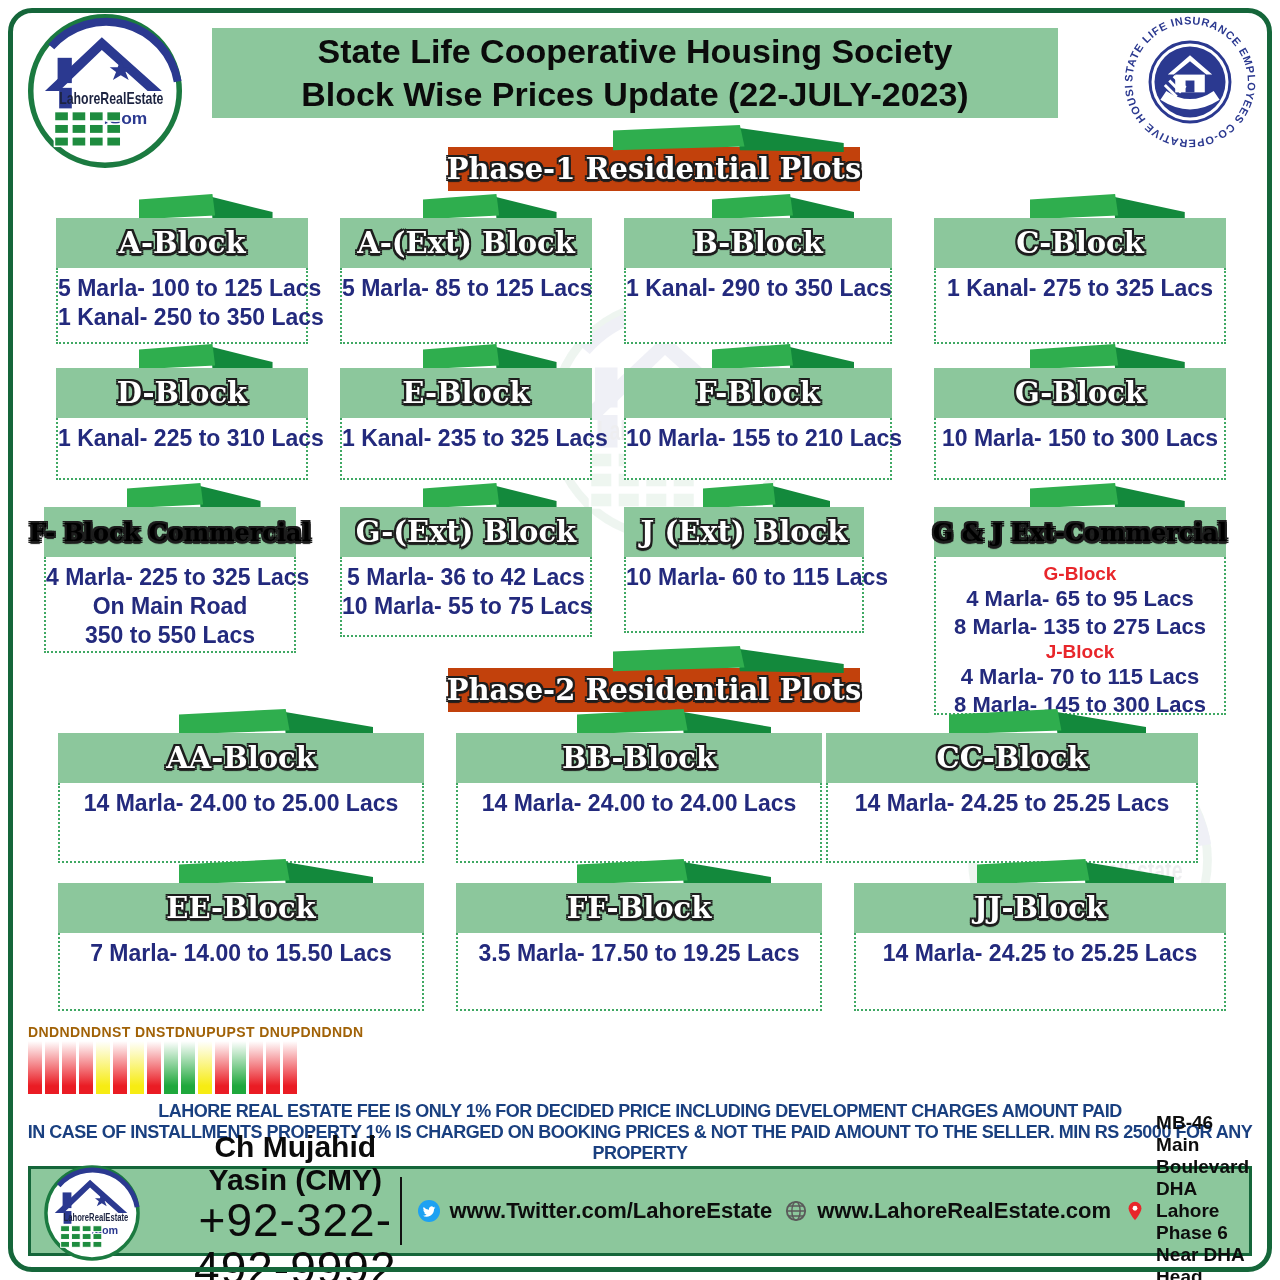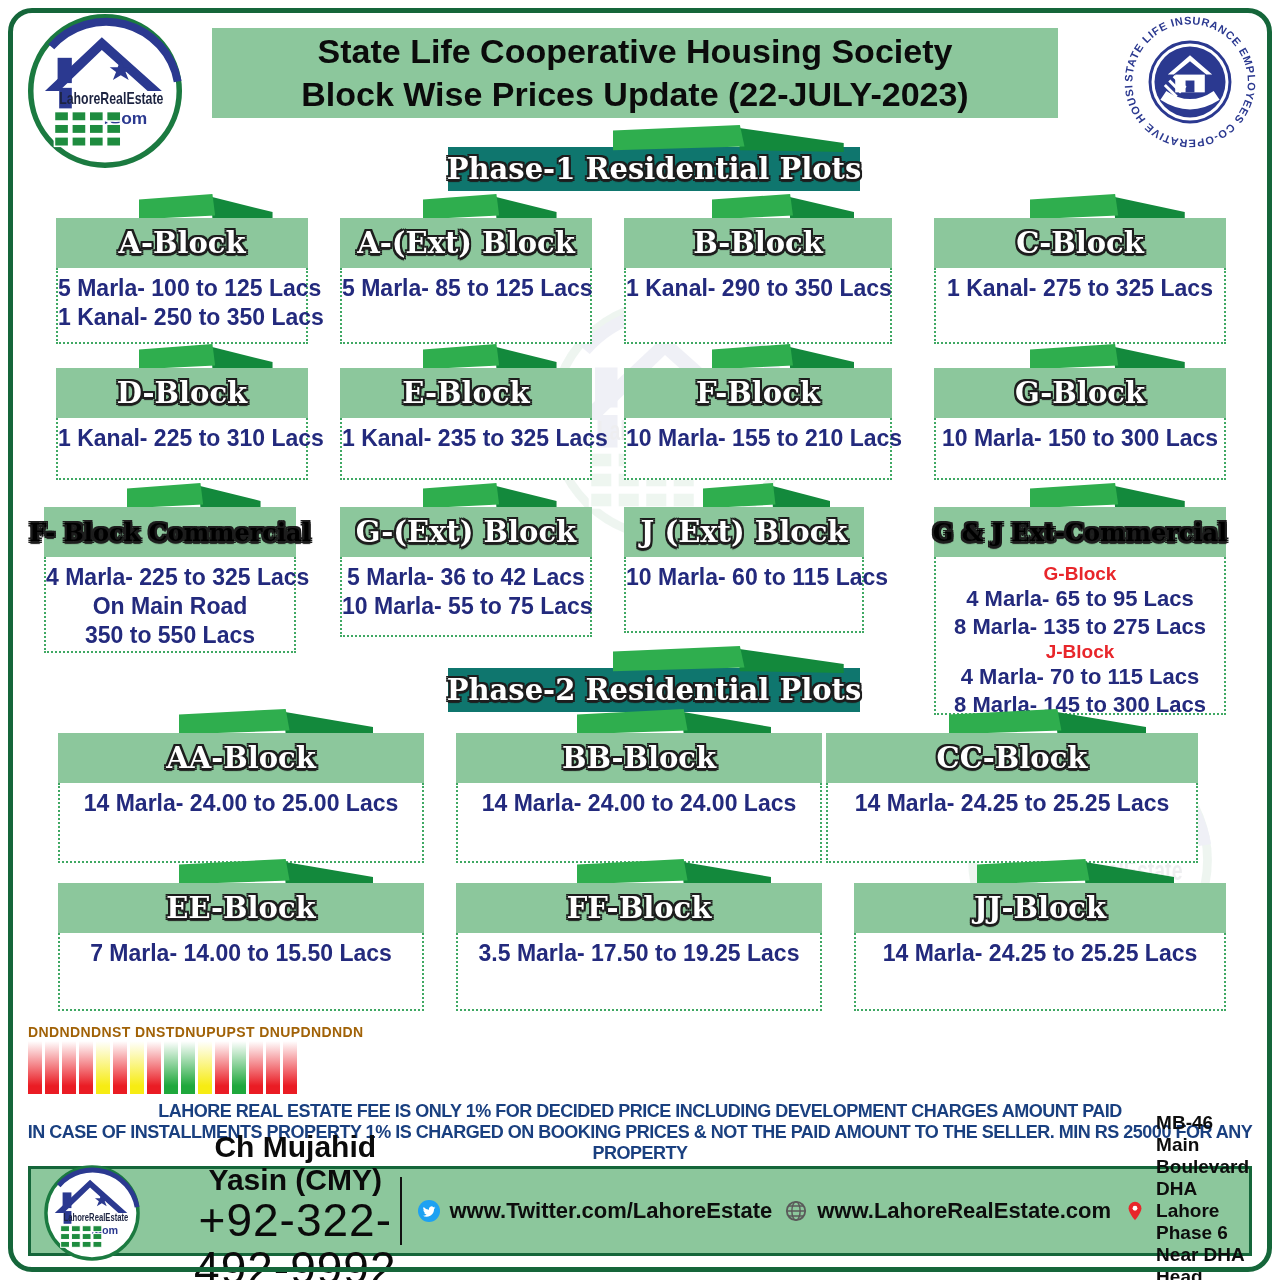--- a/index.html
+++ b/index.html
@@ -9,21 +9,21 @@
   .canvas{position:absolute;inset:0;}
 
   
   .h-logo{position:absolute;left:26px;top:12px;width:158px;height:158px;}
   .title-bar{position:absolute;left:212px;top:28px;width:846px;height:90px;background:#8cc79c;
              display:flex;flex-direction:column;justify-content:center;text-align:center;
              font-weight:bold;font-size:34px;line-height:43px;color:#0b0b0b;}
   .h-badge{position:absolute;left:1116px;top:8px;width:148px;height:148px;}
 
   
-  .banner{position:absolute;height:44px;background:#0f766e;display:flex;align-items:center;justify-content:center;}
+  .banner{position:absolute;height:44px;background:#c2410c;display:flex;align-items:center;justify-content:center;}
   .ribbon{position:absolute;top:-24px;left:33%;width:53%;height:27px;}
   .banner .ribbon{left:40%;width:56%;top:-22px;}
   .rb1{fill:#2fae4e;} .rb2{fill:#13893c;}
 
   .serif-head{font-family:"DejaVu Serif",serif;font-weight:bold;font-size:29px;white-space:nowrap;}
   .outl{color:#ffffff;text-shadow:-2px -2px 0 #1d1d1d,2px -2px 0 #1d1d1d,-2px 2px 0 #1d1d1d,
         2px 2px 0 #1d1d1d,-2px 0 0 #1d1d1d,2px 0 0 #1d1d1d,0 -2px 0 #1d1d1d,0 2px 0 #1d1d1d,0 3px 1px #1d1d1d;}
   .routl{color:#000000;text-shadow:-2px -2px 0 #1d1d1d,2px -2px 0 #1d1d1d,-2px 2px 0 #1d1d1d,
         2px 2px 0 #1d1d1d,-2px 0 0 #1d1d1d,2px 0 0 #1d1d1d,0 -2px 0 #1d1d1d,0 2px 0 #1d1d1d,0 3px 1px #1d1d1d;}
   .small-title{font-size:24px;}

